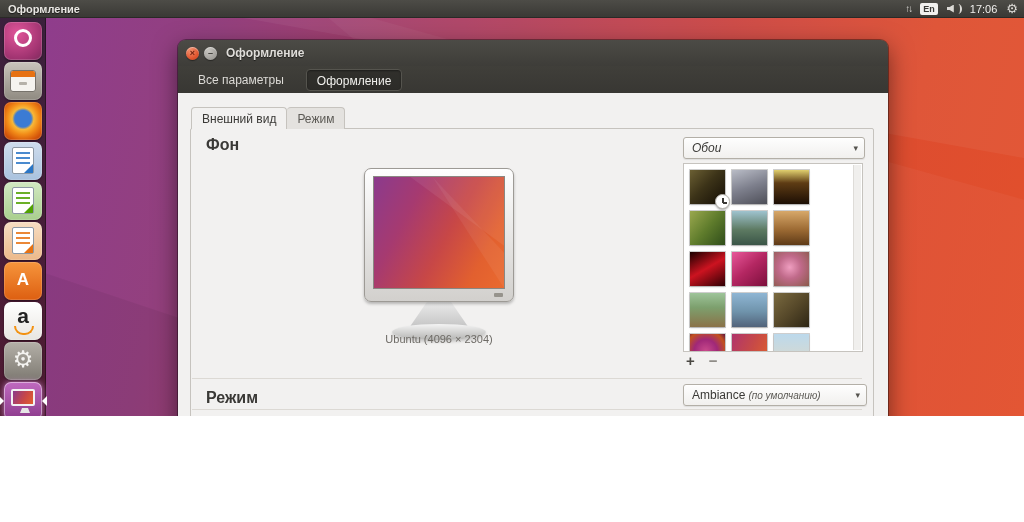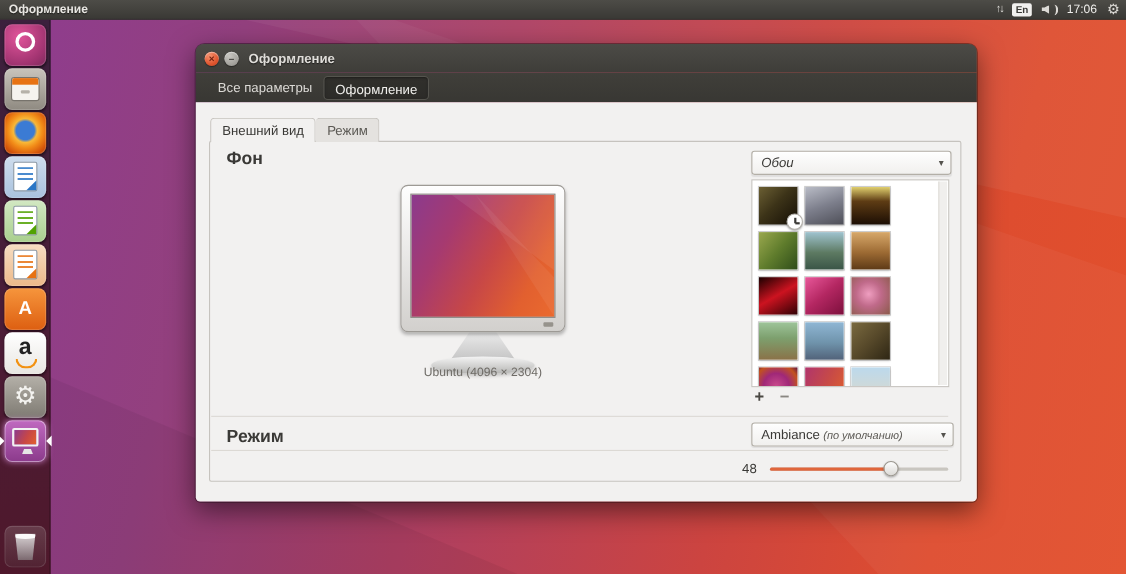--- a/index.html
+++ b/index.html
@@ -1,18 +1,18 @@
 <!DOCTYPE html>
 <html><head>
 <meta charset="utf-8">
 <style>
   * { margin:0; padding:0; box-sizing:border-box; }
   html,body { width:1024px; height:522px; overflow:hidden;
     font-family:"Liberation Sans","DejaVu Sans",sans-serif; }
-  #stage { position:relative; width:1024px; height:522px; overflow:hidden;
+  #stage { position:relative; width:1024px; height:416px; overflow:hidden;
     background:linear-gradient(103deg,#8e3c90 0%,#93407e 20%,#ad3f62 42%,#cc4440 66%,#de4d2f 84%,#e2502c 100%); }
   .facet { position:absolute; inset:0; pointer-events:none; }
   .facet.f1 { background:rgba(255,255,255,.05); clip-path:polygon(14% 0,100% 0,100% 38%); }
   .facet.f2 { background:rgba(255,255,255,.04); clip-path:polygon(30% 0,100% 48%,100% 100%,78% 100%); }
   .facet.f3 { background:rgba(0,0,0,.05); clip-path:polygon(0 62%,46% 100%,0 100%); }
 
   
   #top-panel { position:absolute; left:0; top:0; width:1024px; height:18px; z-index:50;
     background:linear-gradient(#4d4c47,#3a3935); border-bottom:1px solid rgba(0,0,0,.45);
     color:#e8e6e2; font-size:11px; display:flex; align-items:center; }
@@ -88,21 +88,21 @@
     background:linear-gradient(#4c4b46,#3e3d39); border-radius:7px 7px 0 0; }
   .winbtn { position:absolute; top:7px; width:13px; height:13px; border-radius:50%;
     font-size:9px; font-weight:bold; text-align:center; line-height:12px; }
   #btn-close { left:8px; background:radial-gradient(circle at 35% 30%,#f5926f,#e0552e 60%,#c44322);
     color:#70200f; box-shadow:inset 0 1px 1px rgba(255,255,255,.5), 0 1px 1px rgba(0,0,0,.4); }
   #btn-min { left:26px; background:radial-gradient(circle at 35% 30%,#c8c6c1,#8f8d88);
     color:#3c3b37; box-shadow:inset 0 1px 1px rgba(255,255,255,.5), 0 1px 1px rgba(0,0,0,.4); }
   #win-title { position:absolute; left:48px; top:0; line-height:26px; font-size:12px; font-weight:bold;
     color:#dfddd9; text-shadow:0 1px 1px rgba(0,0,0,.6); }
   #toolbar { position:absolute; left:0; top:26px; right:0; height:27px;
-    background:linear-gradient(#403f3a,#383733); display:flex; align-items:center; gap:0; padding:0 10px; }
+    background:linear-gradient(#403f3a,#383733); display:flex; align-items:center; gap:12px; padding:0 10px; }
   .tb-btn { font-size:12px; color:#dcdad6; padding:0 10px; height:22px; line-height:22px; border-radius:4px; }
   .tb-btn.current { border:1px solid #55544e; background:rgba(0,0,0,.22); color:#f0efec;
     box-shadow:inset 0 1px 2px rgba(0,0,0,.4); }
   #content { position:absolute; left:0; top:53px; right:0; bottom:0; background:#f2f1f0;
     border-radius:0 0 4px 4px; }
 
   #tabs { position:absolute; left:13px; top:14px; display:flex; z-index:3; }
   .tab { font-size:12px; height:22px; line-height:22px; padding:0 10px; border:1px solid #c6c3be;
     border-bottom:none; border-radius:4px 4px 0 0; }
   .tab.active { background:#f2f1f0; color:#3a3936; position:relative; z-index:2; }

